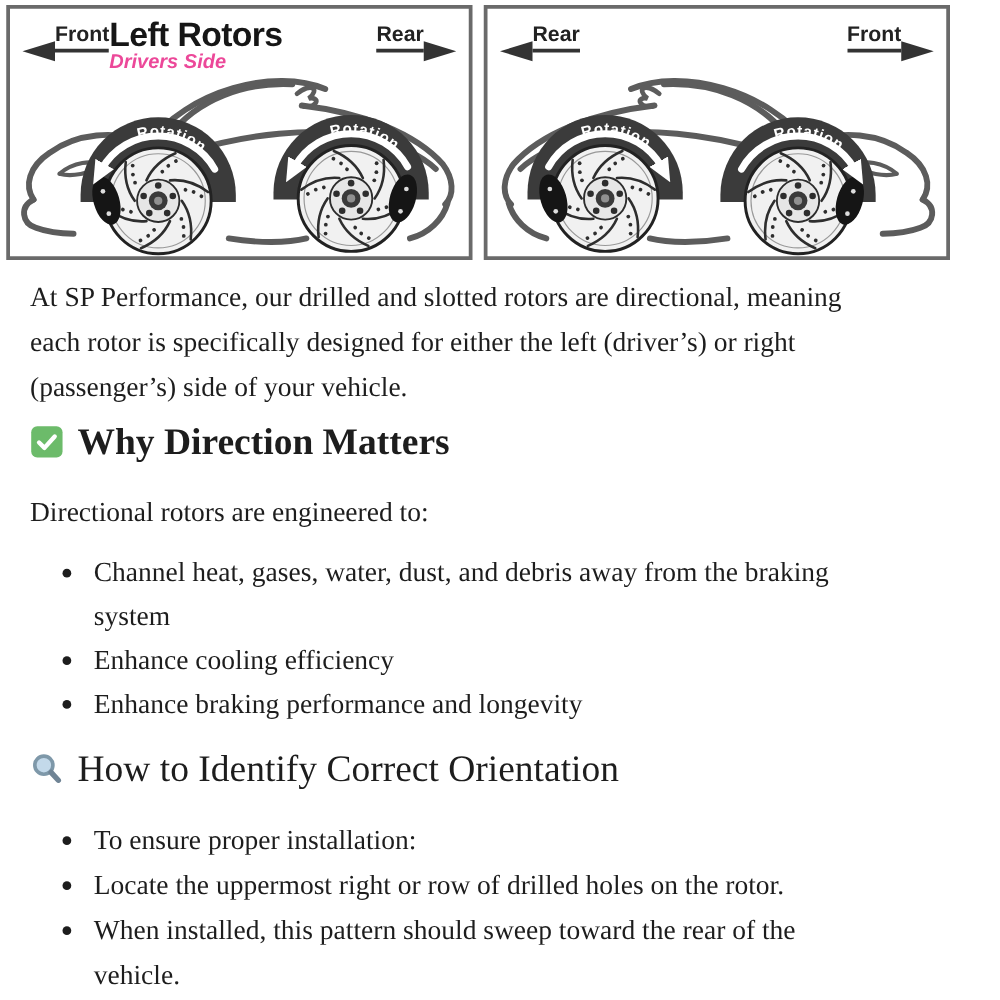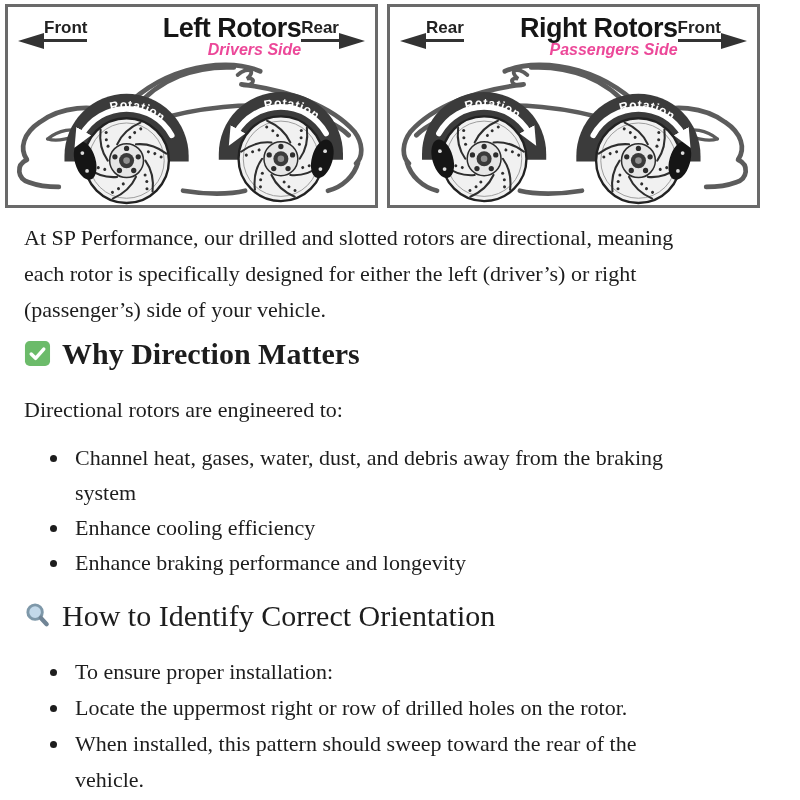--- a/index.html
+++ b/index.html
@@ -3,21 +3,21 @@
 <meta charset="utf-8">
 <style>
   html,body{margin:0;padding:0;background:#fff;}
   .page{width:765px;height:800px;overflow:hidden;background:#fff;color:#1d1d1d;}
 
   
   .diagram{display:flex;gap:9px;padding:4px 5px 0 5px;box-sizing:border-box;}
   .panel{flex:1;border:3px solid #6a6a6a;background:#fff;min-width:0;}
   .p-head{display:flex;justify-content:space-between;align-items:flex-start;
           padding:7px 10px 0 10px;height:52px;box-sizing:border-box;}
-  .titles{flex:1;text-align:right;font-family:"Liberation Sans",sans-serif;line-height:1.05;}
+  .titles{flex:1;text-align:left;font-family:"Liberation Sans",sans-serif;line-height:1.05;}
   .p-title{display:block;font-weight:bold;font-size:27px;color:#161616;letter-spacing:-.5px;}
   .p-sub{display:block;font-weight:bold;font-style:italic;font-size:16px;color:#ec4899;}
   .dir{display:flex;align-items:flex-end;font-family:"Liberation Sans",sans-serif;margin-top:4px;height:24px;}
   .dir-label{font-weight:bold;font-size:17px;color:#222;border-bottom:3px solid #333;padding-bottom:1px;}
   .tri{width:0;height:0;border-top:8px solid transparent;border-bottom:8px solid transparent;display:inline-block;}
   .tri-l{border-right:26px solid #333;margin-bottom:-7px;}
   .tri-r{border-left:26px solid #333;margin-bottom:-7px;}
   svg.car{display:block;width:100%;}
   .rotarc{fill:none;stroke:#fff;stroke-width:6;stroke-linecap:round;}
   .rottext{fill:#fff;font-family:"Liberation Sans",sans-serif;font-size:13px;font-weight:bold;letter-spacing:.6px;}
@@ -135,24 +135,20 @@
         </g>
       </svg>
     </section>
 
     <section class="panel">
       <header class="p-head">
         <span class="dir">
           <i class="tri tri-l"></i>
           <b class="dir-label">Rear</b>
         </span>
-        <span class="titles">
-          <span class="p-title">Right Rotors</span>
-          <span class="p-sub">Passengers Side</span>
-        </span>
         <span class="dir">
           <b class="dir-label">Front</b>
           <i class="tri tri-r"></i>
         </span>
       </header>
 
       <svg class="car" viewBox="0 0 390 155">
         <defs>
           <marker id="ahR" markerUnits="userSpaceOnUse" markerWidth="20" markerHeight="18" refX="5" refY="9" orient="auto">
             <path d="M0,0 L20,9 L0,18 Z" fill="#fff"></path>

